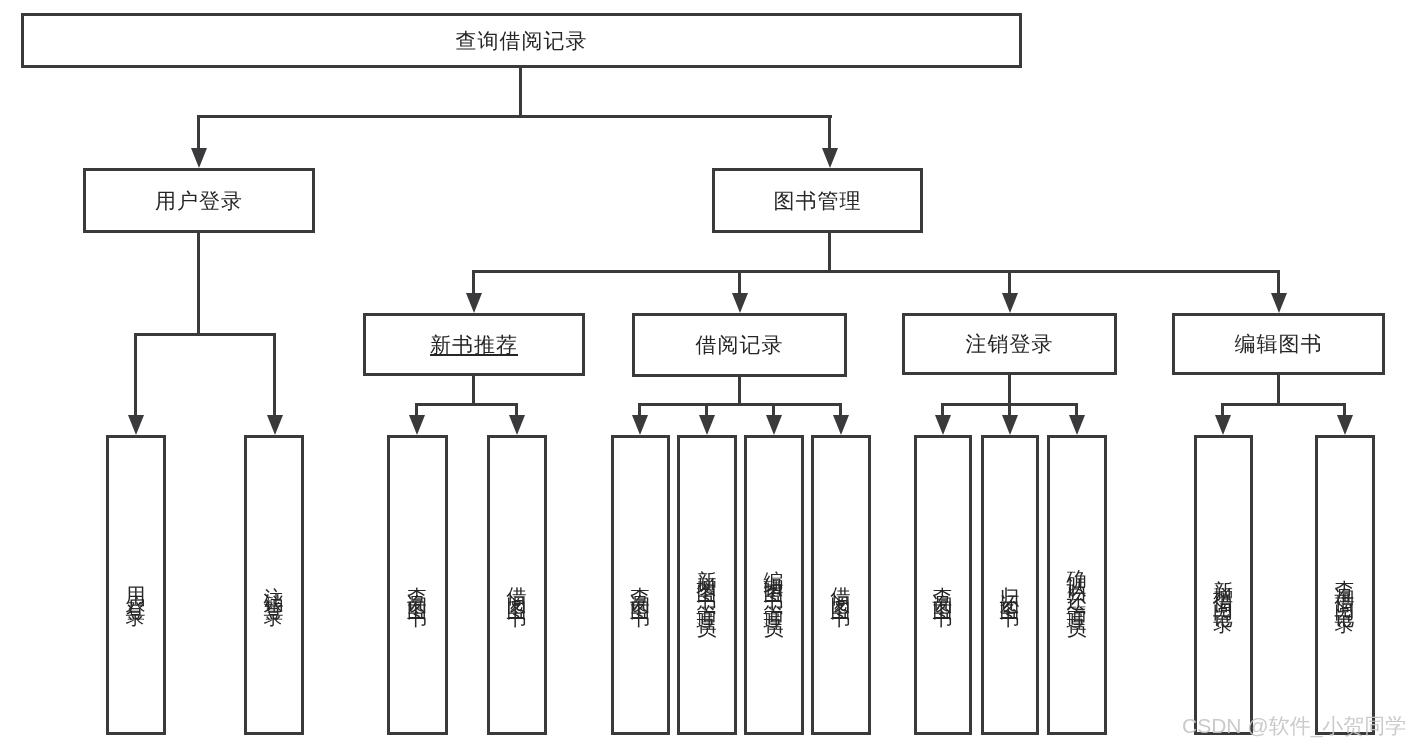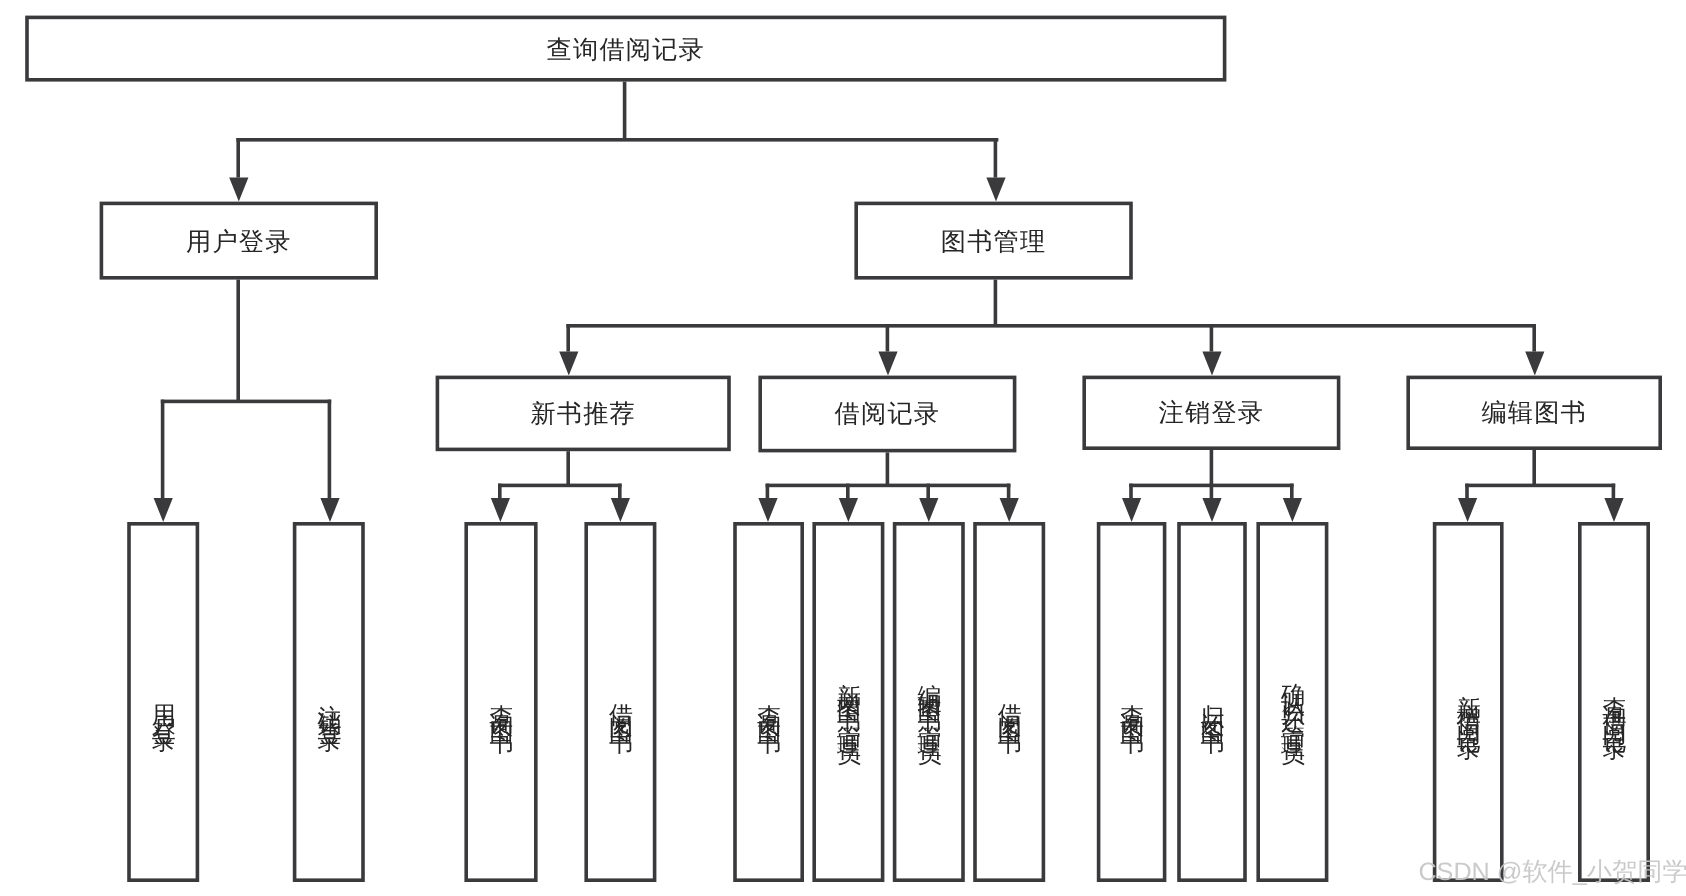--- a/index.html
+++ b/index.html
@@ -69,21 +69,21 @@
   <div class="v" style="left:519px;top:68px;height:49px;"></div>
   <div class="h" style="left:197px;top:115px;width:635px;"></div>
   <div class="v" style="left:197px;top:115px;height:33px;"></div>
   <div class="arw" style="left:191px;top:148px;"></div>
   <div class="v" style="left:828px;top:115px;height:33px;"></div>
   <div class="arw" style="left:822px;top:148px;"></div>
 
   <div class="box" style="left:83px;top:168px;width:232px;height:65px;">
     <span>用户登录</span>
   </div>
-  <div class="box" style="left:712px;top:168px;width:232px;height:65px;">
+  <div class="box" style="left:712px;top:168px;width:211px;height:65px;">
     <span>图书管理</span>
   </div>
 
   <div class="v" style="left:197px;top:233px;height:102px;"></div>
   <div class="h" style="left:134px;top:333px;width:142px;"></div>
   <div class="v" style="left:134px;top:333px;height:82px;"></div>
   <div class="arw" style="left:128px;top:415px;"></div>
   <div class="v" style="left:273px;top:333px;height:82px;"></div>
   <div class="arw" style="left:267px;top:415px;"></div>
 
@@ -91,21 +91,21 @@
   <div class="h" style="left:472px;top:270px;width:808px;"></div>
   <div class="v" style="left:472px;top:270px;height:23px;"></div>
   <div class="arw" style="left:466px;top:293px;"></div>
   <div class="v" style="left:738px;top:270px;height:23px;"></div>
   <div class="arw" style="left:732px;top:293px;"></div>
   <div class="v" style="left:1008px;top:270px;height:23px;"></div>
   <div class="arw" style="left:1002px;top:293px;"></div>
   <div class="v" style="left:1277px;top:270px;height:23px;"></div>
   <div class="arw" style="left:1271px;top:293px;"></div>
 
-  <div class="box" style="left:363px;top:313px;width:246px;height:63px;">
+  <div class="box" style="left:363px;top:313px;width:222px;height:63px;text-decoration:underline;">
     <span>新书推荐</span>
   </div>
   <div class="box" style="left:632px;top:313px;width:215px;height:64px;">
     <span>借阅记录</span>
   </div>
   <div class="box" style="left:902px;top:313px;width:215px;height:62px;">
     <span>注销登录</span>
   </div>
   <div class="box" style="left:1172px;top:313px;width:213px;height:62px;">
     <span>编辑图书</span>

